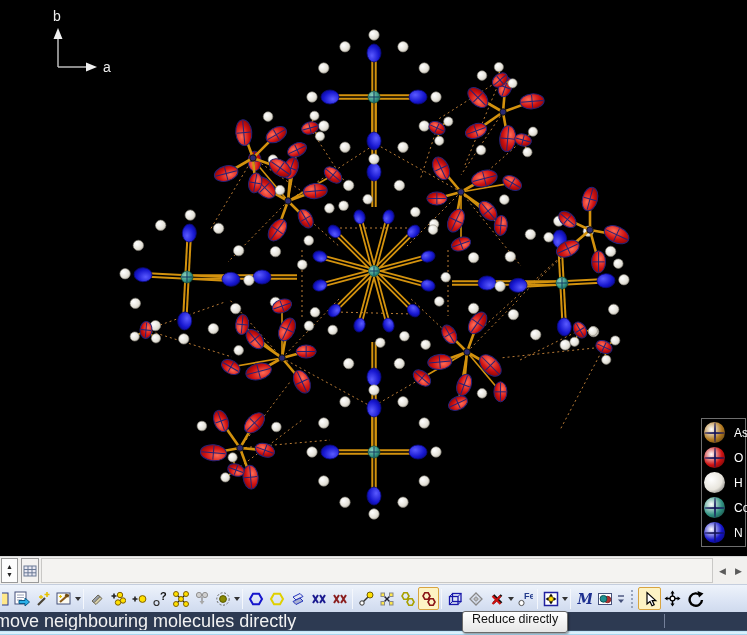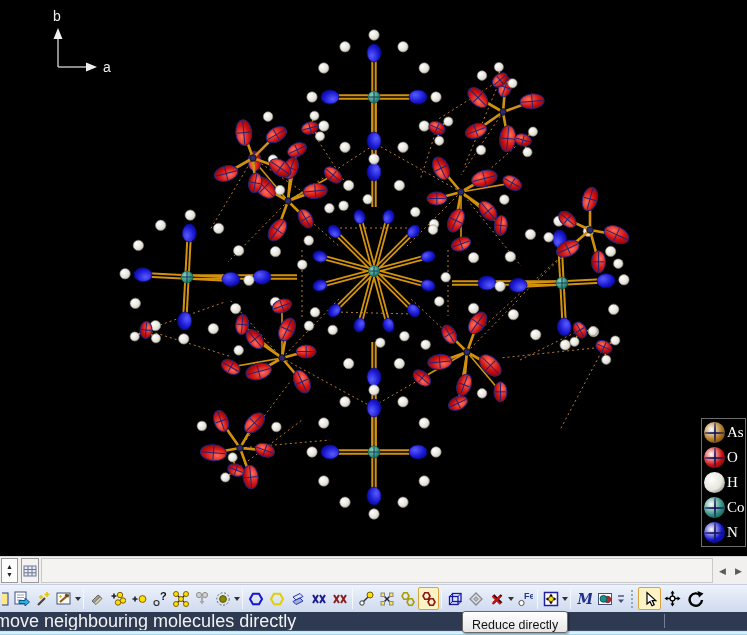--- a/index.html
+++ b/index.html
@@ -13,21 +13,21 @@
   #axes{position:absolute;left:40px;top:4px;}
   
   .legend{position:absolute;left:701px;top:418px;width:45px;height:129px;
           border:1px solid #6e6e6e;background:#000;padding:1px 0;}
   .lg-row{display:flex;align-items:center;height:25px;}
   .lg-sphere{width:21px;height:21px;border-radius:50%;margin-left:2px;position:relative;flex:0 0 auto;}
   .lg-sphere.mesh::before{content:"";position:absolute;left:0;top:9.5px;width:21px;height:2px;
       background:rgba(20,20,90,.85);border-radius:50%;}
   .lg-sphere.mesh::after{content:"";position:absolute;left:9.5px;top:0;width:2px;height:21px;
       background:rgba(20,20,90,.85);border-radius:50%;}
-  .lg-label{color:#fff;font-size:15px;margin-left:2px;font-family:Liberation Serif, serif;}
+  .lg-label{color:#fff;font-size:12px;margin-left:9px;}
   
   .scrollrow{position:absolute;left:0;top:556px;width:747px;height:28px;background:#f1f0ee;
       border-top:1px solid #d8d8d8;}
   .spinbox{position:absolute;left:1px;top:1px;width:17px;height:25px;background:#fdfdfd;
       border:1px solid #9a9a9a;display:flex;flex-direction:column;align-items:center;justify-content:center;line-height:8px;}
   .spinbox span{font-size:7px;color:#222;}
   .gridbtn{position:absolute;left:21px;top:1px;width:18px;height:25px;background:#f4f3f1;
       border:1px solid #9a9a9a;display:flex;align-items:center;justify-content:center;}
   .htrack{position:absolute;left:41px;top:1px;right:34px;height:25px;background:#f4f3f1;border:1px solid #c9c8c6;}
   .harrow{position:absolute;top:2px;width:15px;height:23px;background:#f1f0ee;border:none;
@@ -49,21 +49,21 @@
   .statusbar{position:absolute;left:0;top:612px;width:747px;height:18px;background:#2d3a52;
       color:#f2f2f2;font-size:18px;line-height:18px;overflow:hidden;}
   .statusmsg{margin-left:-5px;white-space:nowrap;}
   .status-sep{position:absolute;left:664px;top:2px;width:1px;height:14px;background:#74809a;}
   
   .bottomstrip{position:absolute;left:0;top:630px;width:747px;height:5px;
       border-top:1px solid #3c5068;background:linear-gradient(#b9e1f6,#eaf8ff 55%,#8cc8e8);}
   
   .tooltip{position:absolute;left:462px;top:611px;height:22px;padding:0 9px;
       background:linear-gradient(#ffffff,#e6e6e6);border:1px solid #6a6a6a;border-radius:3px;
-      font-size:12.5px;color:#111;display:flex;align-items:flex-end;z-index:10;
+      font-size:12.5px;color:#111;display:flex;align-items:flex-start;z-index:10;
       box-shadow:1px 1px 2px rgba(0,0,0,.4);}
   svg text{font-family:"Liberation Sans",sans-serif;}
 </style>
 </head>
 <body>
 
 <div class="app">
 
   <div class="viewport">
     <svg id="scene" width="747" height="556" viewBox="0 0 747 556">

